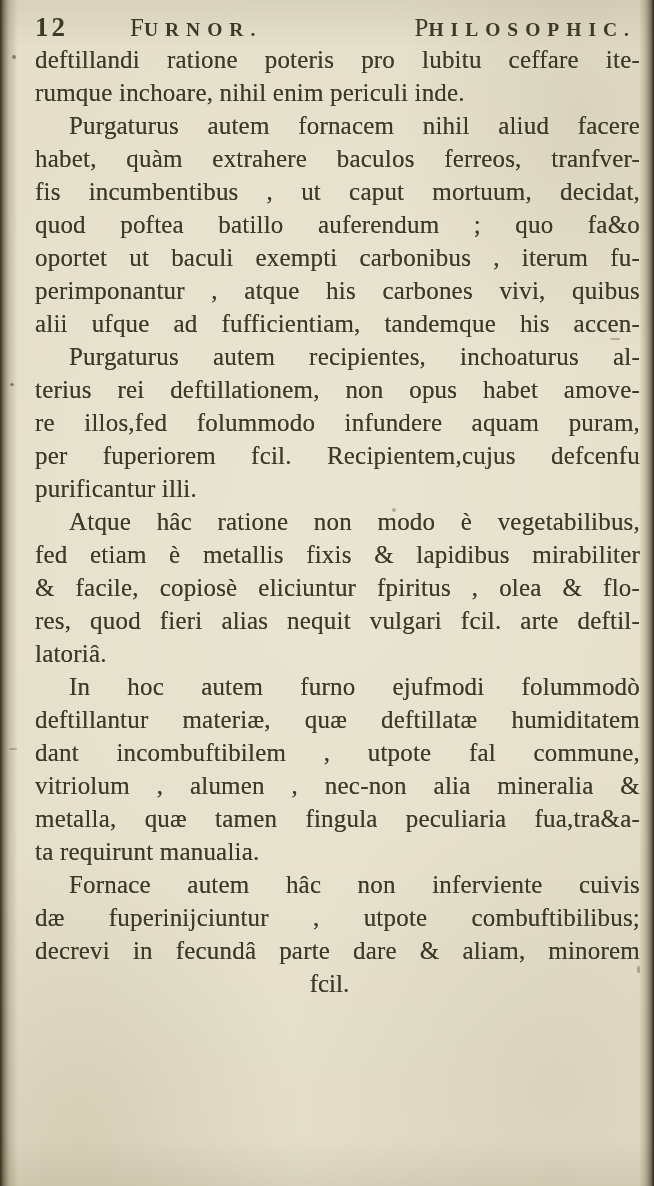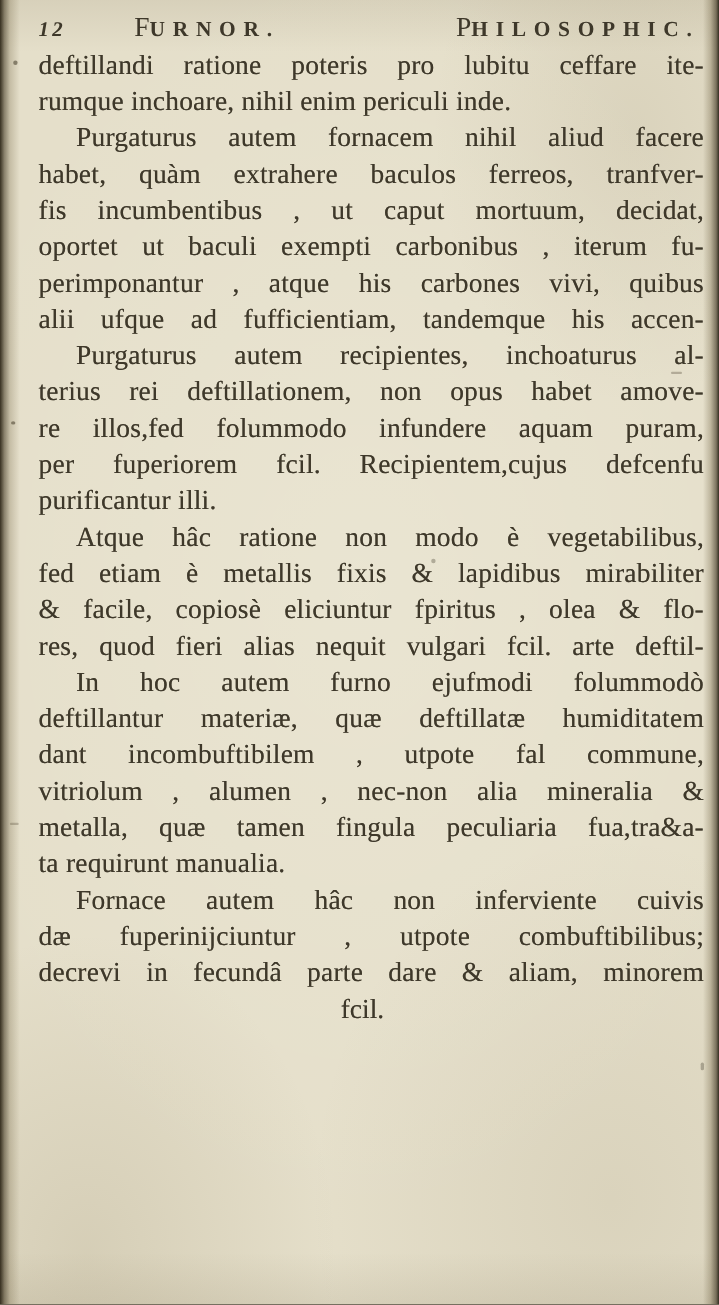--- a/index.html
+++ b/index.html
@@ -34,21 +34,21 @@
     position:absolute;right:0;top:0;bottom:0;width:16px;pointer-events:none;
     background:linear-gradient(270deg, rgba(32,26,14,0.95) 0px, rgba(58,48,28,0.6) 3px, rgba(96,82,50,0.3) 8px, rgba(0,0,0,0) 15px);
   }
   .content{
     position:absolute;left:35px;right:14px;top:12px;
   }
   .header{
     display:flex;align-items:baseline;height:30px;
   }
   .page-num{
-    font-size:19px;letter-spacing:3px;font-weight:bold;font-style:italic;
+    font-size:27px;letter-spacing:3px;font-weight:bold;
   }
   .running-title{
     flex:1;display:flex;justify-content:space-between;
     margin-left:62px;padding-right:4px;
   }
   .rt-word .lead{font-size:25px;}
   .rt-word .rest{font-size:19.5px;letter-spacing:7px;font-weight:bold;}
   .body-block{margin-top:1px;}
   .line{
     font-size:25px;
@@ -80,32 +80,34 @@
         <span class="rt-word"><span class="lead">F</span><span class="rest">URNOR.</span></span>
         <span class="rt-word"><span class="lead">P</span><span class="rest">HILOSOPHIC.</span></span>
       </span>
     </div>
     <div class="body-block">
         <div class="line ">deftillandi ratione poteris pro lubitu ceffare ite-</div>
         <div class="line last">rumque inchoare, nihil enim periculi inde.</div>
         <div class="line first">Purgaturus autem fornacem nihil aliud facere</div>
         <div class="line ">habet, quàm extrahere baculos ferreos, tranfver-</div>
         <div class="line ">fis incumbentibus , ut caput mortuum, decidat,</div>
+        <div class="line ">quod poftea batillo auferendum ; quo fa&amp;o</div>
         <div class="line ">oportet ut baculi exempti carbonibus , iterum fu-</div>
         <div class="line ">perimponantur , atque his carbones vivi, quibus</div>
         <div class="line ">alii ufque ad fufficientiam, tandemque his accen-</div>
         <div class="line first">Purgaturus autem recipientes, inchoaturus al-</div>
         <div class="line ">terius rei deftillationem, non opus habet amove-</div>
         <div class="line ">re illos,fed folummodo infundere aquam puram,</div>
         <div class="line ">per fuperiorem fcil. Recipientem,cujus defcenfu</div>
         <div class="line last">purificantur illi.</div>
         <div class="line first">Atque hâc ratione non modo è vegetabilibus,</div>
         <div class="line ">fed etiam è metallis fixis &amp; lapidibus mirabiliter</div>
         <div class="line ">&amp; facile, copiosè eliciuntur fpiritus , olea &amp; flo-</div>
         <div class="line ">res, quod fieri alias nequit vulgari fcil. arte deftil-</div>
+        <div class="line last">latoriâ.</div>
         <div class="line first">In hoc autem furno ejufmodi folummodò</div>
         <div class="line ">deftillantur materiæ, quæ deftillatæ humiditatem</div>
         <div class="line ">dant incombuftibilem , utpote fal commune,</div>
         <div class="line ">vitriolum , alumen , nec-non alia mineralia &amp;</div>
         <div class="line ">metalla, quæ tamen fingula peculiaria fua,tra&amp;a-</div>
         <div class="line last">ta requirunt manualia.</div>
         <div class="line first">Fornace autem hâc non inferviente cuivis</div>
         <div class="line ">dæ fuperinijciuntur , utpote combuftibilibus;</div>
         <div class="line ">decrevi in fecundâ parte dare &amp; aliam, minorem</div>
       </div>

